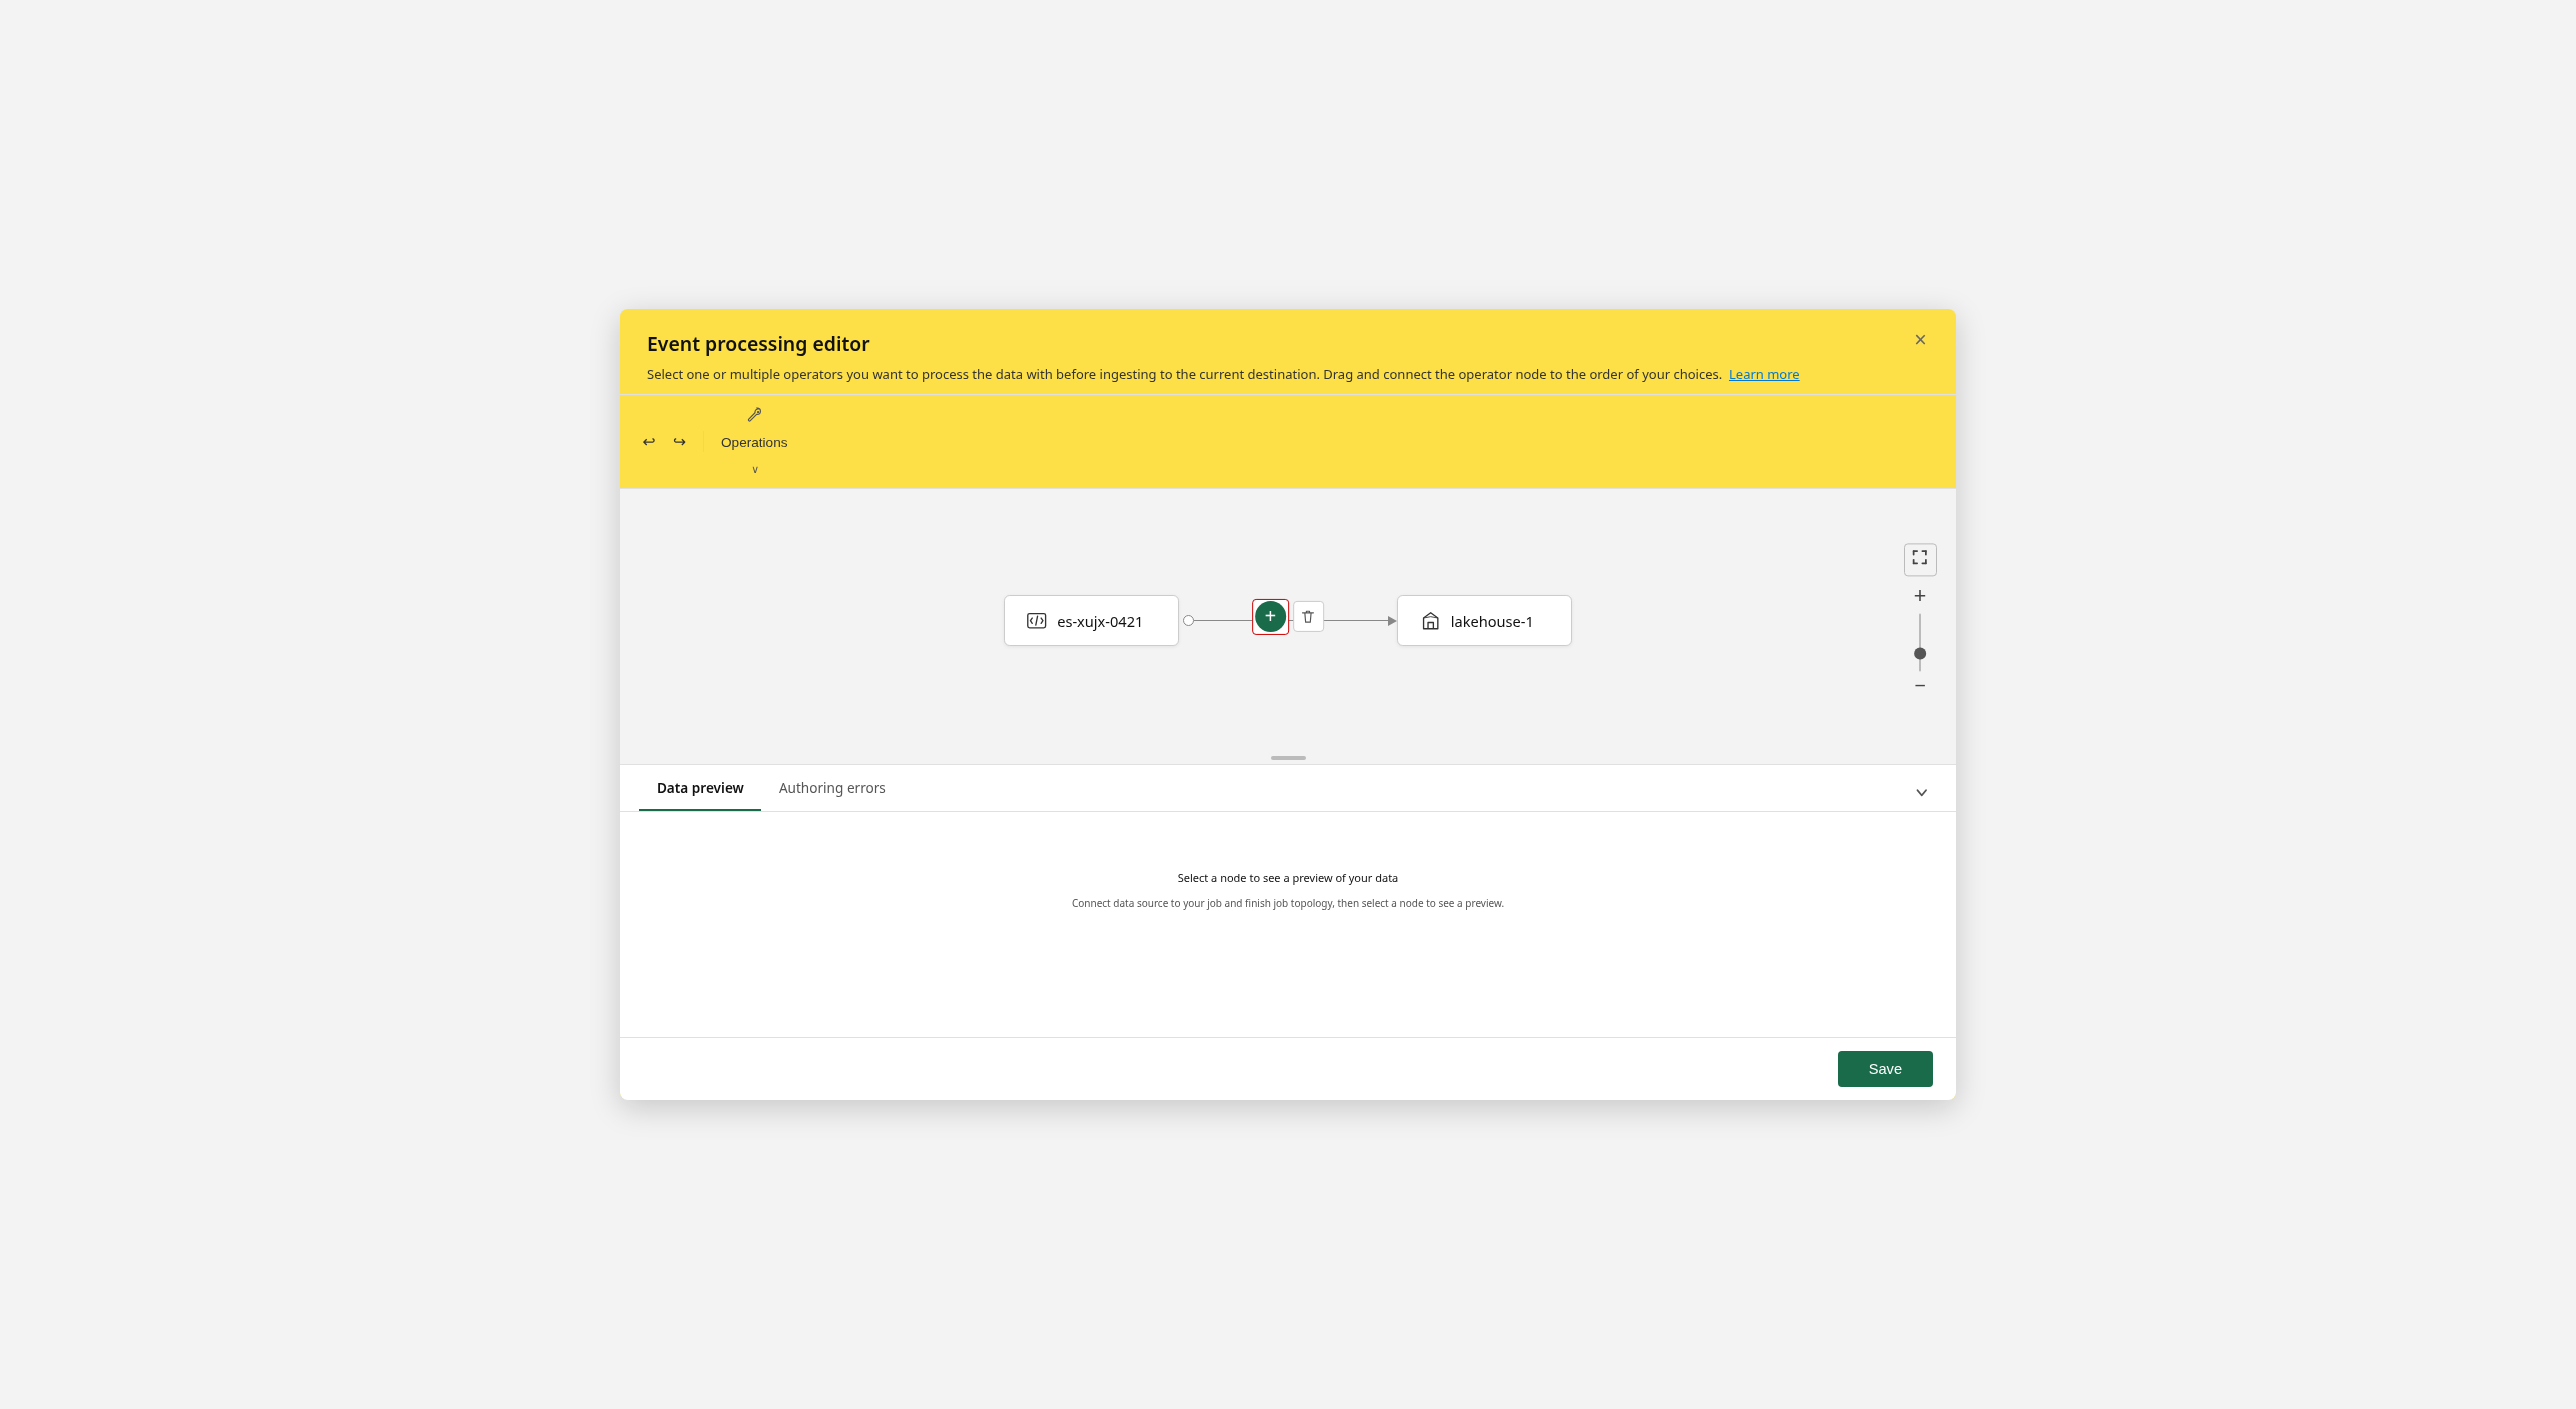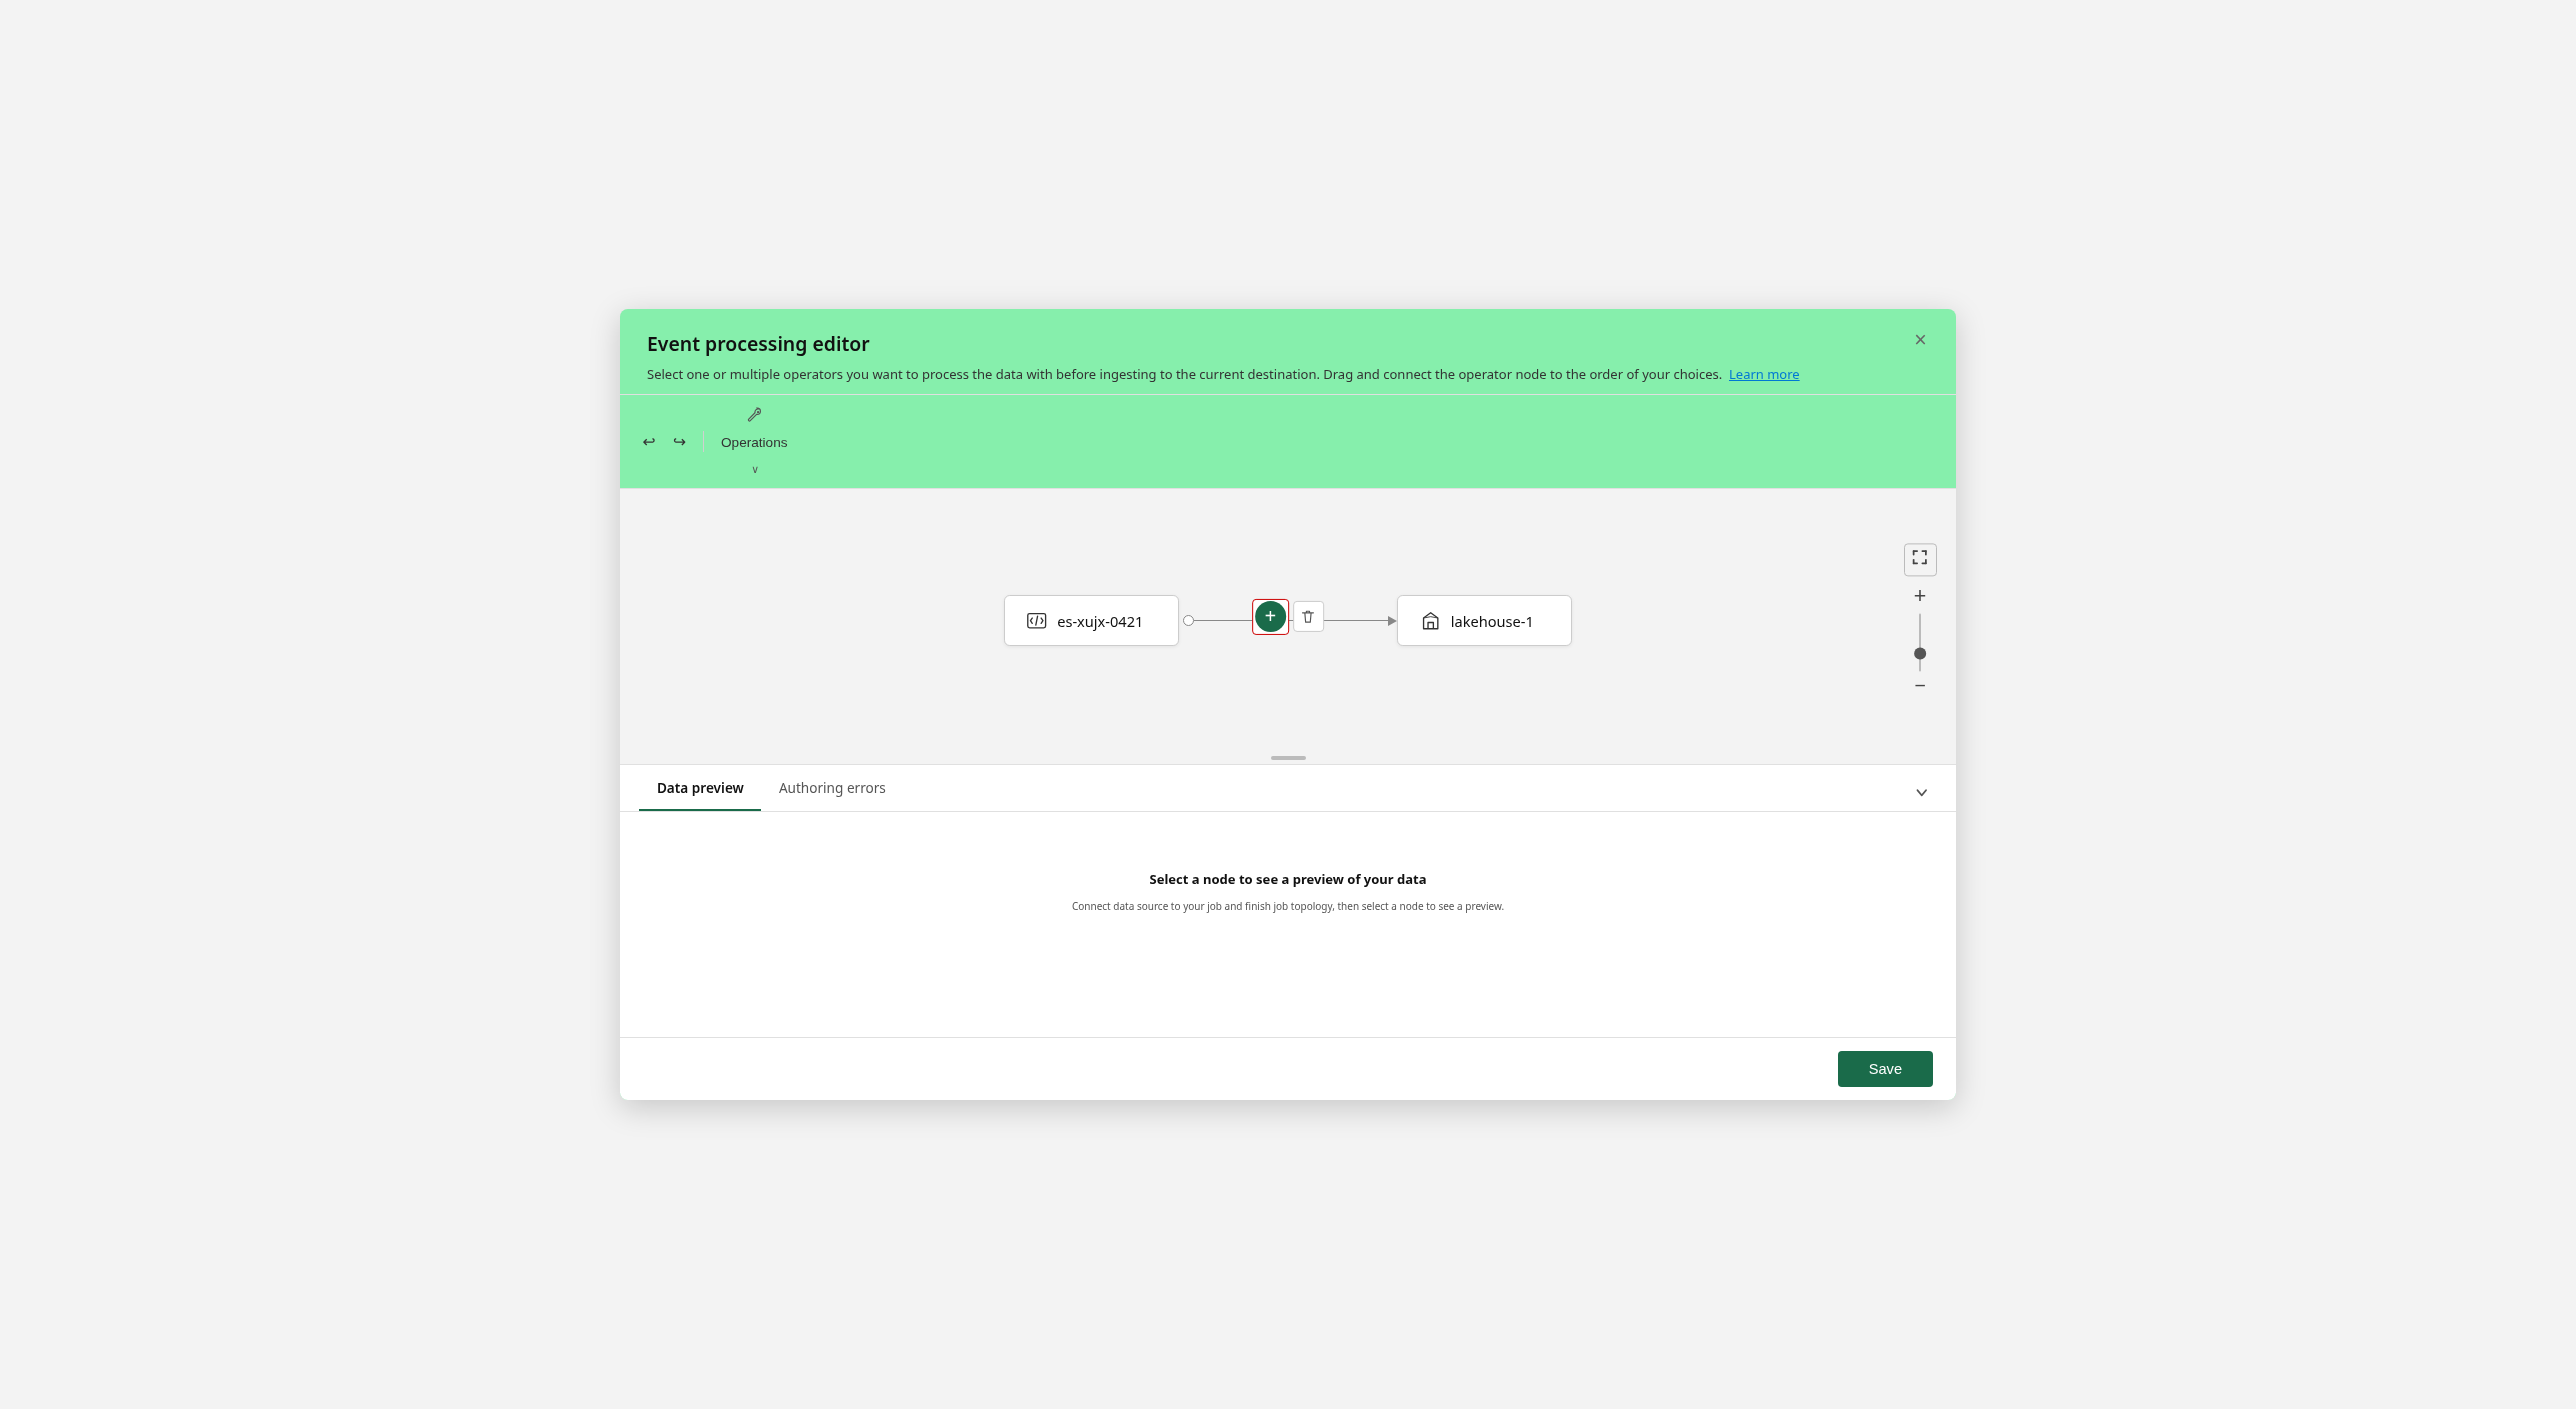--- a/index.html
+++ b/index.html
@@ -5,21 +5,21 @@
     * { box-sizing: border-box; margin: 0; padding: 0; }
     body {
       font-family: 'Segoe UI', system-ui, -apple-system, sans-serif;
       background: #f3f3f3;
       display: flex;
       align-items: center;
       justify-content: center;
       min-height: 100vh;
     }
     .modal {
-      background: #86efac;
+      background: #fde047;
       border-radius: 7.8px;
       box-shadow: 0 7.8px 31px rgba(0,0,0,0.18);
       width: 1336px;
       max-width: 98vw;
       overflow: hidden;
       position: relative;
     }
     .modal-header {
       padding: 21.4px 27px 9.7px 27px;
       border-bottom: none;
@@ -278,22 +278,22 @@
     }
     .empty-state {
       display: flex;
       flex-direction: column;
       align-items: center;
       justify-content: center;
       padding: 58px 19.4px 39px 19.4px;
       text-align: center;
     }
     .empty-title {
-      font-size: 13px;
-      font-weight: 700;
+      font-size: 11px;
+      font-weight: 400;
       color: #111;
       margin-bottom: 9.7px;
     }
     .empty-desc {
       font-size: 10px;
       color: #555;
       max-width: 467px;
       line-height: 1.6;
     }
     .modal-footer {

